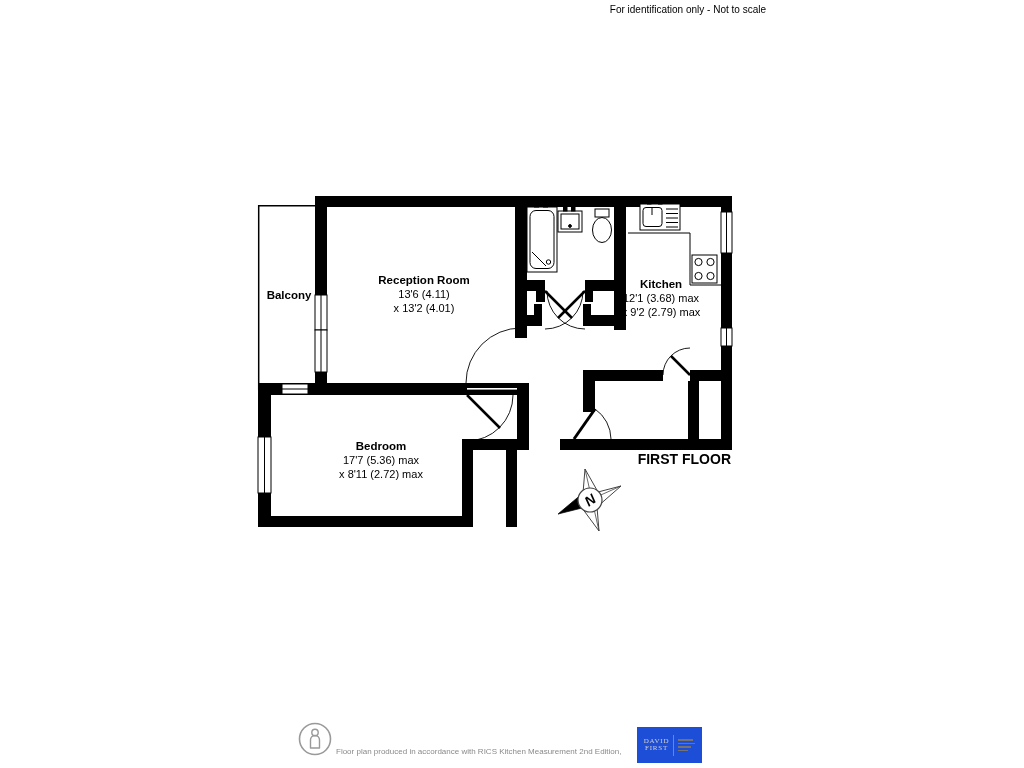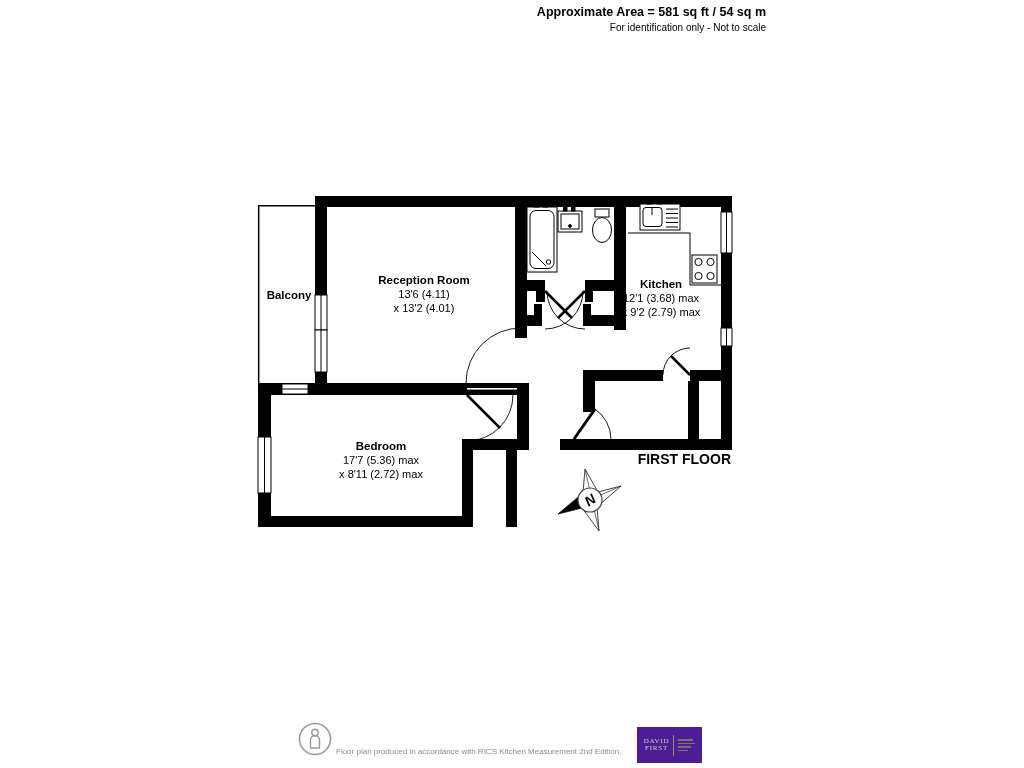--- a/index.html
+++ b/index.html
@@ -14,40 +14,39 @@
   .header .area{font-size:12.5px;font-weight:bold;margin-top:5px;line-height:13px;}
   .header .note{font-size:10px;margin-top:4px;line-height:10px;}
   .plan-svg{position:absolute;left:254px;top:184px;width:486px;height:354px;}
   .footer-icon{position:absolute;left:297px;top:721px;width:36px;height:36px;}
   .footer-text{
     position:absolute;left:336px;top:726px;width:290px;
     font-size:8px;line-height:10.5px;color:#8a8a8a;white-space:pre-wrap;
   }
   .footer-logo{
     position:absolute;left:637px;top:727px;width:65px;height:36px;
-    background:#4c1d95;display:flex;align-items:center;justify-content:center;gap:4px;
+    background:#1d4ed8;display:flex;align-items:center;justify-content:center;gap:4px;
     box-sizing:border-box;padding:0 3px;
   }
   .footer-logo .name{
     font-family:"Liberation Serif","DejaVu Serif",serif;
     font-size:7px;line-height:7.5px;letter-spacing:0.8px;
     color:#d5cfc4;text-align:center;white-space:nowrap;
   }
   .footer-logo .divider{width:1px;height:21px;background:#8e8e52;}
   .footer-logo .lines span{display:block;height:1.5px;background:#77736c;margin:2px 0;}
   svg text{font-family:"Liberation Sans","DejaVu Sans",sans-serif;}
   .room-name{font-weight:bold;font-size:11.5px;}
   .room-dim{font-size:11px;}
   .floor-label{font-weight:bold;font-size:14px;}
 </style>
 </head>
 <body>
 
 <div class="header">
-  <div class="area">Approximate Area = 581 sq ft / 54 sq m</div>
   <div class="note">For identification only - Not to scale</div>
 </div>
 
 <svg class="plan-svg" viewBox="254 184 486 354">
 
   <path d="M 258.7 390 V 205.7 H 315" fill="none" stroke="#000" stroke-width="1.5"></path>
 
   <g fill="#000">
     <rect x="315" y="196" width="417" height="11"></rect>
     <rect x="721" y="196" width="11" height="254"></rect>

